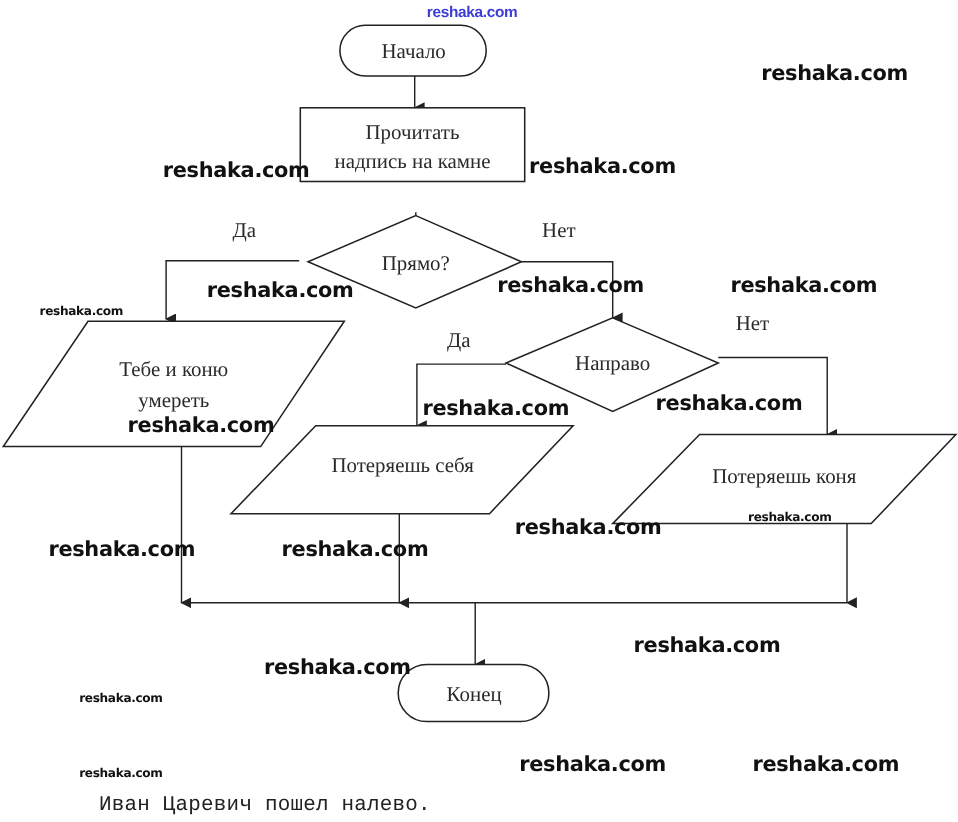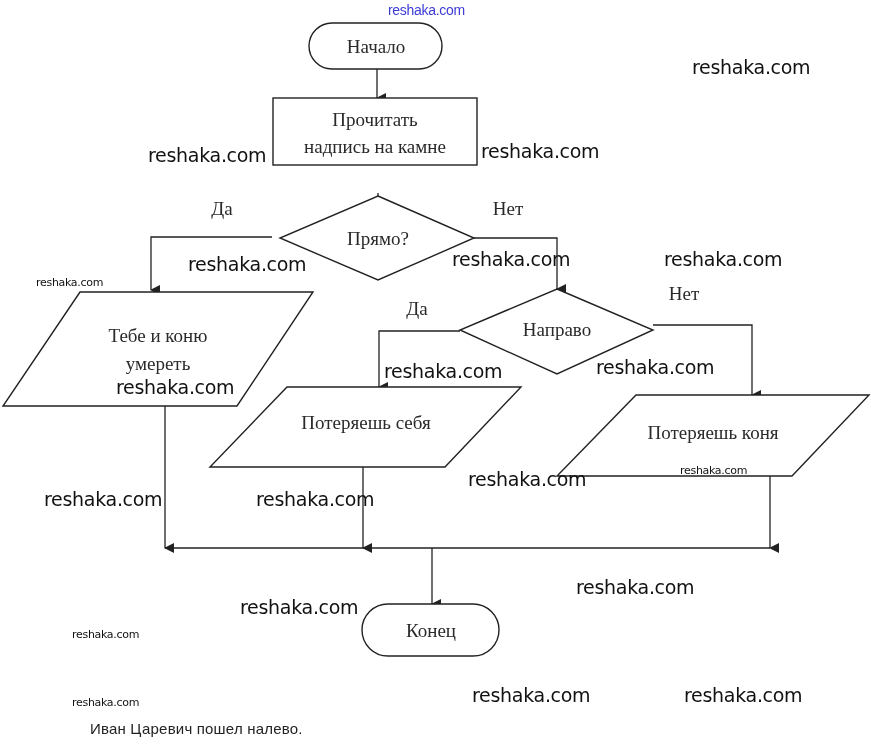--- a/index.html
+++ b/index.html
@@ -2,25 +2,25 @@
 <html><head>
 <meta charset="utf-8">
 <style>
   html, body { margin: 0; padding: 0; background: #ffffff; }
   body { width: 871px; height: 747px; position: relative; overflow: hidden; }
   #diagram { position: absolute; left: 0; top: 0; width: 871px; height: 747px; }
   .shape { fill: #ffffff; stroke: #222222; stroke-width: 1.4; }
   .line { stroke: #222222; stroke-width: 1.3; fill: none; }
   .node-text { font-family: "Liberation Serif", "DejaVu Serif", serif; font-size: 19px; fill: #2a2a2a; }
   .branch-text { font-family: "Liberation Serif", "DejaVu Serif", serif; font-size: 19px; fill: #2a2a2a; }
-  .wm { position: absolute; font-family: "DejaVu Sans", "Liberation Sans", sans-serif; color: #111111; white-space: nowrap; letter-spacing: -0.3px; }
+  .wm { position: absolute; font-family: "DejaVu Sans", "Liberation Sans", sans-serif; color: #111111; white-space: nowrap; letter-spacing: -0.3px; font-weight: bold; }
   .wm-big { font-size: 19px; }
   .wm-small { font-size: 11px; }
   .wm-top { font-family: "Liberation Sans", sans-serif; font-size: 14px; color: #3b3bd6; }
-  .answer { position: absolute; left: 90px; top: 720px; font-family: Liberation Sans, sans-serif; font-size: 15px; color: #222222; letter-spacing: 0.2px; }
+  .answer { position: absolute; left: 90px; top: 720px; font-family: Liberation Mono, monospace; font-size: 19px; color: #222222; letter-spacing: 0.2px; }
 </style>
 </head>
 <body>
 
 <svg id="diagram" xmlns="http://www.w3.org/2000/svg" width="871" height="747" viewBox="0 0 871 747">
   <defs>
     <marker id="arr" markerWidth="10" markerHeight="10" refX="5" refY="9" orient="auto" markerUnits="userSpaceOnUse">
       <path d="M0,0 L10,0 L5,10 Z" fill="#222222"></path>
     </marker>
   </defs>

